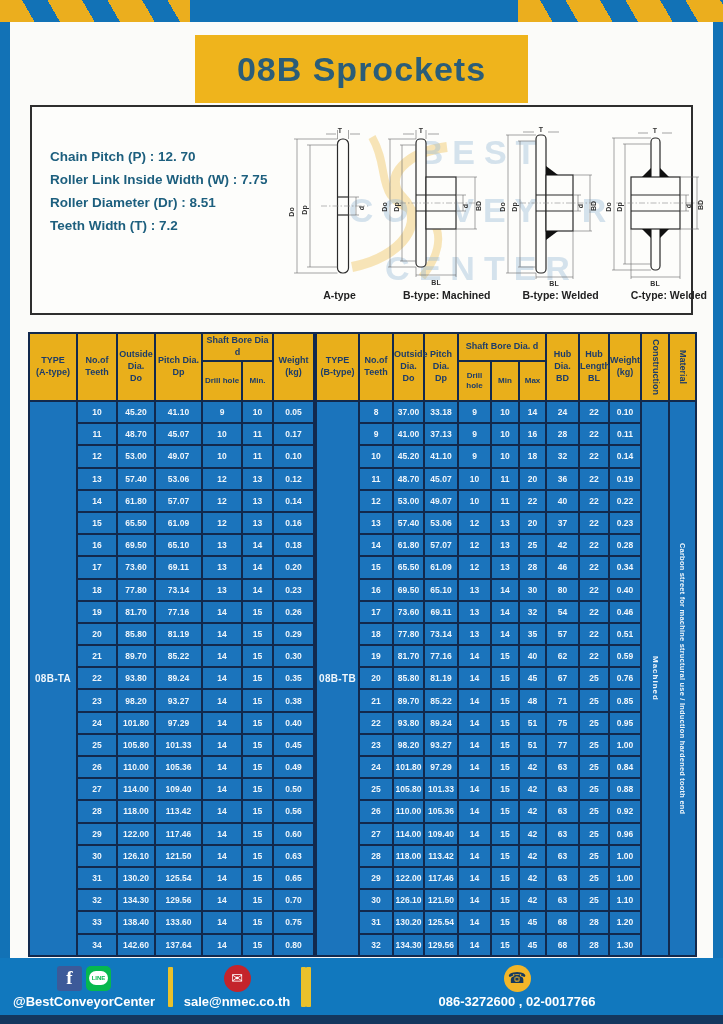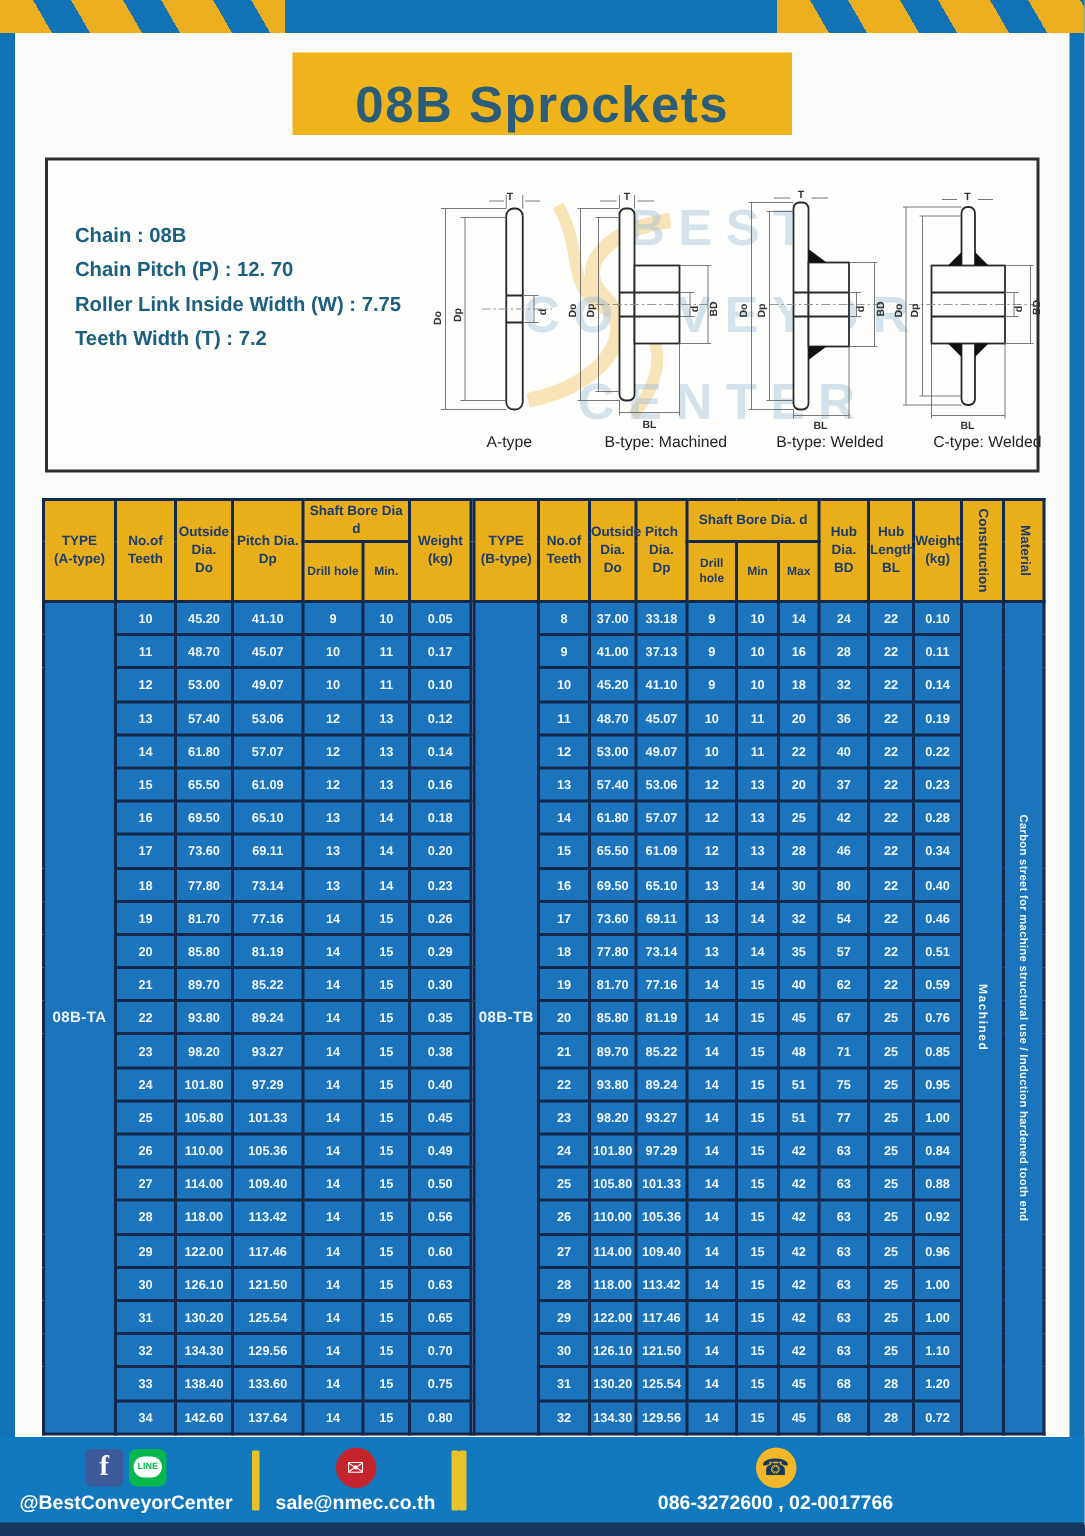--- a/index.html
+++ b/index.html
@@ -11,37 +11,37 @@
   }
   
   .top-bar{position:absolute;left:0;top:0;width:723px;height:22px;background:#1272B6;}
   .stripe-seg{position:absolute;top:0;height:22px;
     background:repeating-linear-gradient(60deg,#EBAE1E 0 30px,#1272B6 30px 52px);}
   .stripe-left{left:0;width:190px;}
   .stripe-right{left:518px;width:205px;}
   
   .page-white{position:absolute;left:10px;top:22px;width:703px;height:936px;background:#FBFBF9;}
   
-  .banner{position:absolute;left:195px;top:35px;width:333px;height:55px;background:#EFB41C;
-    display:flex;align-items:flex-end;justify-content:center;}
+  .banner{position:absolute;left:195px;top:35px;width:333px;height:68px;background:#EFB41C;
+    display:flex;align-items:center;justify-content:center;}
   .banner .title{font-size:34px;font-weight:700;color:#2B5D78;letter-spacing:1px;}
   
   .draw-box{position:absolute;left:30px;top:105px;width:663px;height:210px;background:#FDFDFB;
     border:2px solid #2e2e2e;box-sizing:border-box;}
   .specs{position:absolute;left:18px;top:38px;z-index:3;}
   .spec-line{font-size:13.5px;line-height:23px;font-weight:700;color:#1D5F7E;}
   .watermark{position:absolute;left:250px;top:28px;width:400px;height:150px;z-index:1;
     display:flex;flex-direction:column;justify-content:space-between;align-items:center;
     color:rgba(150,185,215,0.40);font-weight:700;font-size:34px;letter-spacing:9px;line-height:1;}
   .wm-swirl{position:absolute;left:300px;top:20px;z-index:0;opacity:.30;}
   .figures{position:absolute;left:244px;top:18px;width:414px;height:186px;z-index:2;
     display:flex;justify-content:space-between;}
   .figure{display:flex;flex-direction:column;align-items:center;}
   .figure svg{display:block;}
-  .fig-caption{font-size:10.5px;font-weight:400;color:#222;margin-top:2px;white-space:nowrap;margin-left:32px;}
+  .fig-caption{font-size:10.5px;font-weight:700;color:#222;margin-top:2px;white-space:nowrap;margin-left:32px;}
   .dim{stroke:#6a6a6a;stroke-width:0.6;fill:none;}
   .shape{stroke:#2a2a2a;stroke-width:1.2;fill:#FDFDFB;}
   .cline{stroke:#8a8a8a;stroke-width:0.6;stroke-dasharray:6 2 1.5 2;fill:none;}
   .dimtxt{font-size:7px;font-weight:700;fill:#333;}
   table{border-collapse:collapse;table-layout:fixed;position:absolute;}
   .tbl-a{left:28px;top:332px;width:285px;}
   .tbl-b{left:315px;top:332px;width:380px;}
   th,td{border:2px solid #12294D;padding:0;text-align:center;vertical-align:middle;box-sizing:border-box;}
   thead th{background:#E9AF1B;color:#1C3C6A;font-weight:700;font-size:9px;line-height:1.3;white-space:pre-line;}
   thead tr.grp{height:28px;}
@@ -90,23 +90,23 @@
     <path d="M20,140 C70,130 95,95 70,70 C50,50 75,25 115,20" stroke="#EBAE1E" stroke-width="10" fill="none"></path>
     <path d="M40,10 C60,45 40,70 85,85 C115,95 110,125 90,150" stroke="#EBAE1E" stroke-width="8" fill="none"></path>
   </svg>
   <div class="watermark">
     <div>BEST</div>
     <div>CONVEYOR</div>
     <div>CENTER</div>
   </div>
 
   <div class="specs">
-    <div class="spec-line">Chain : 08B</div>
     <div class="spec-line">Chain Pitch (P) : 12. 70</div>
     <div class="spec-line">Roller Link Inside Width (W) : 7.75</div>
+    <div class="spec-line">Roller Diameter (Dr) : 8.51</div>
     <div class="spec-line">Teeth Width (T) : 7.2</div>
   </div>
 
   <div class="figures">
 
     <div class="figure">
       <svg width="95" height="162" viewBox="0 0 95 162">
         <text class="dimtxt" x="64" y="8" text-anchor="middle">T</text>
         <line class="dim" x1="50" y1="9" x2="60" y2="9"></line>
           <line class="dim" x1="74" y1="9" x2="84" y2="9"></line>
@@ -794,21 +794,21 @@
       </tr>
       <tr>
         <td>32</td>
         <td>134.30</td>
         <td>129.56</td>
         <td>14</td>
         <td>15</td>
         <td>45</td>
         <td>68</td>
         <td>28</td>
-        <td>0.72</td>
+        <td>1.30</td>
       </tr>
     </tbody>
 </table>
 
 <div class="footer">
   <div class="f-sec sec1">
     <div class="icons">
       <div class="icon-fb">f</div>
       <div class="icon-line">
           <div class="bub">LINE</div>

